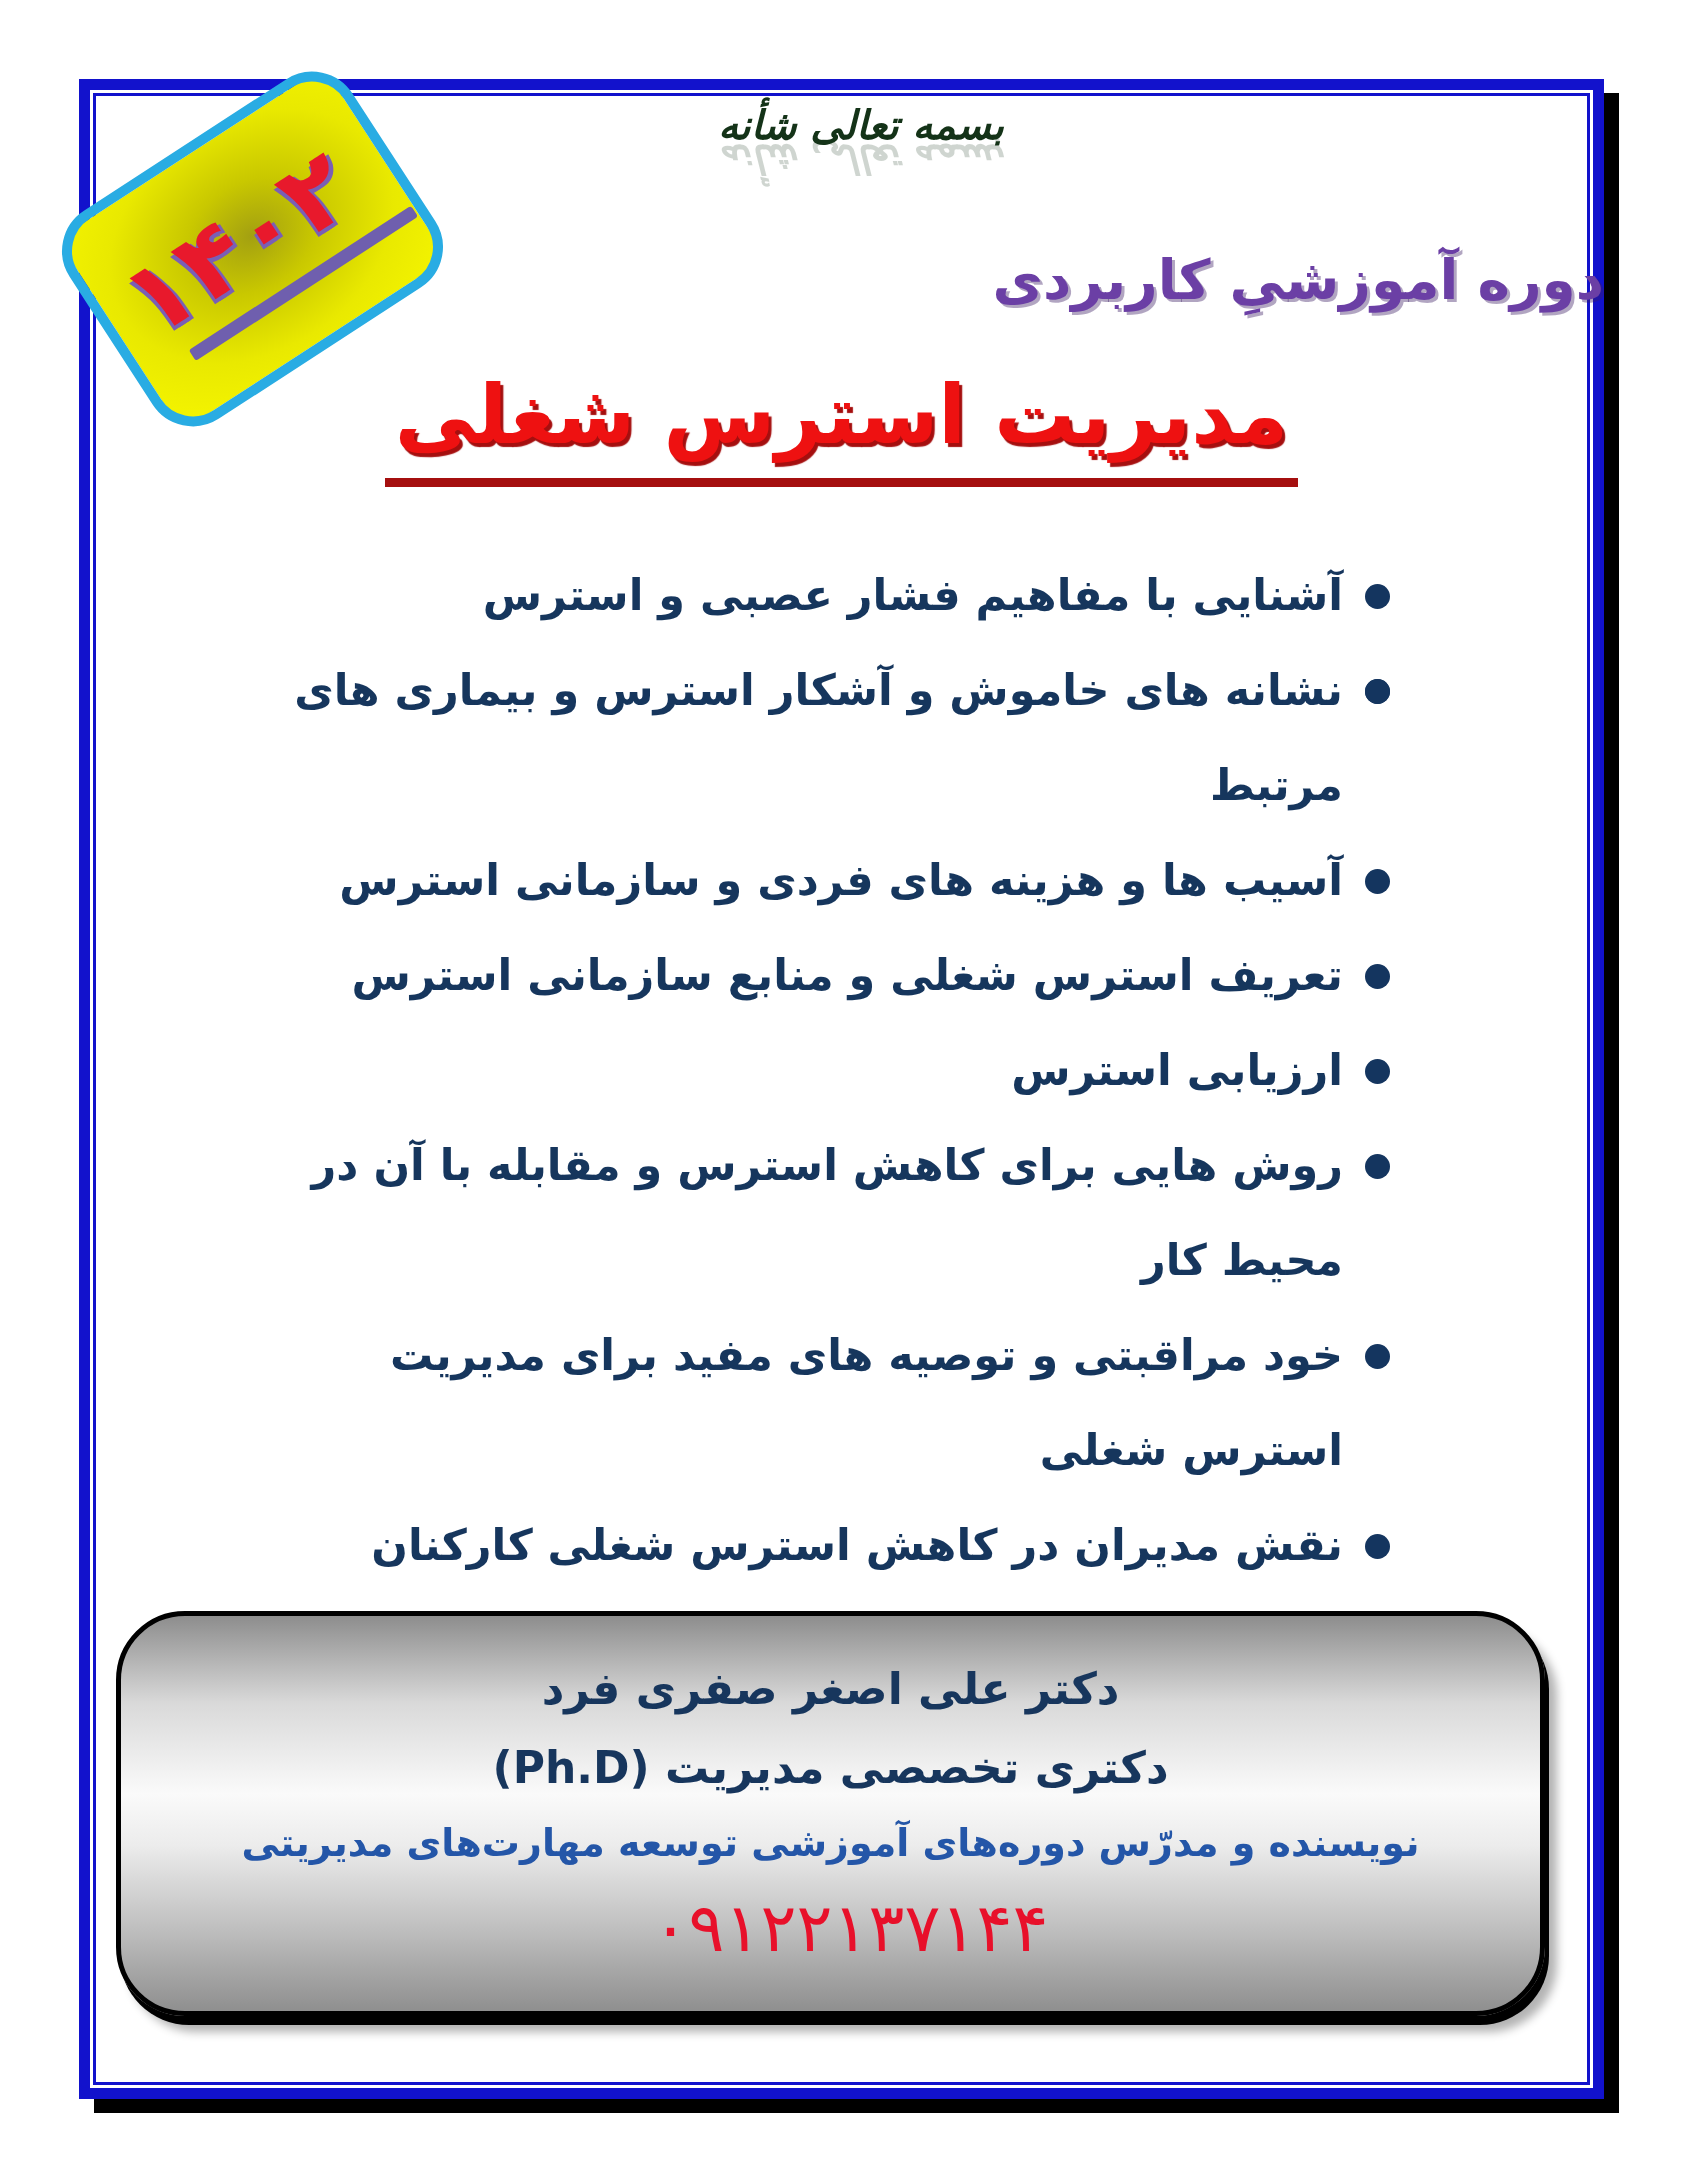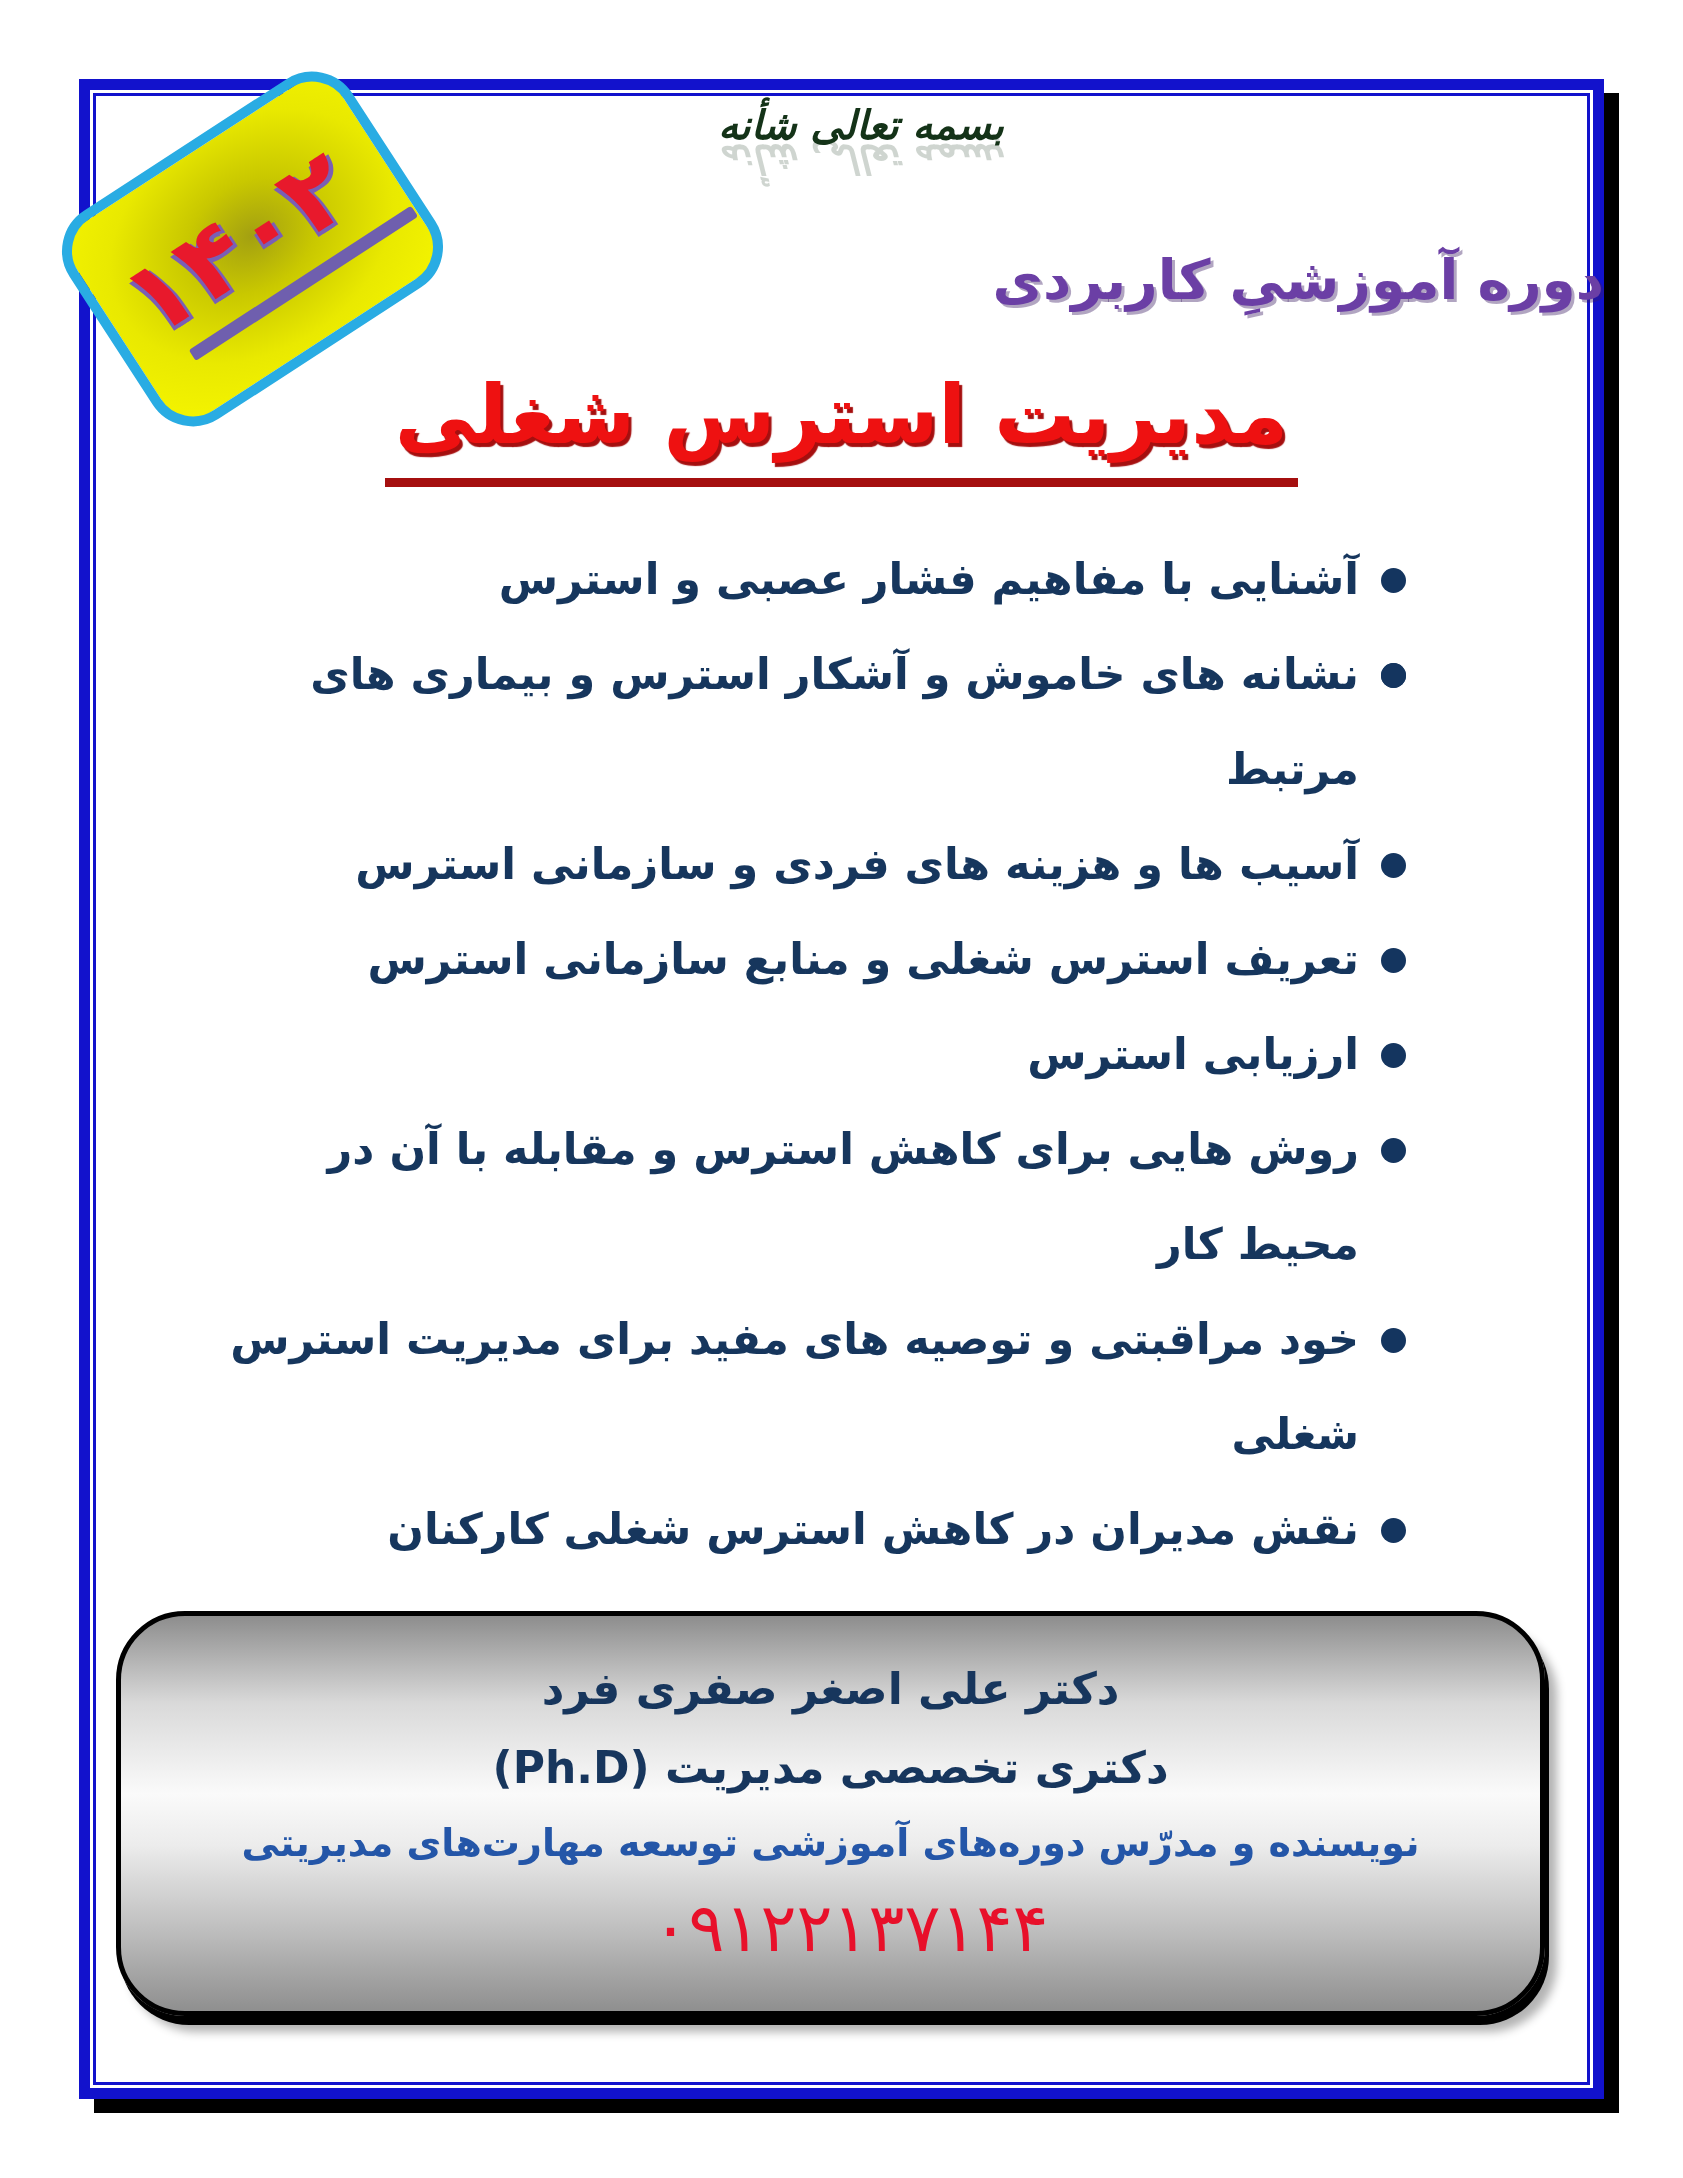--- a/index.html
+++ b/index.html
@@ -61,21 +61,21 @@
   .title-block { position:absolute; left:79px; right:79px; top:368px; text-align:center; z-index:2; }
   .title {
     display:inline-block; font-size:81px; font-weight:bold; color:#ee1111; line-height:1.18;
     text-shadow:3px 4px 1px #a50f0f;
     border-bottom:9px solid #a50f0f; padding:0 10px 14px 10px;
   }
 
   
   .topics {
     position:absolute; right:267px; left:228px; top:532px;
-    margin:0; padding:0; list-style:none; direction:rtl; z-index:2;
+    margin:16px; padding:0; list-style:none; direction:rtl; z-index:2;
   }
   .topics li {
     position:relative; padding-right:57px; text-align:right;
     font-size:43px; font-weight:bold; color:#16365d; line-height:95px;
   }
   .dot {
     position:absolute; right:10px; top:36px; width:25px; height:25px;
     border-radius:50%; background:#14355f;
   }
 

